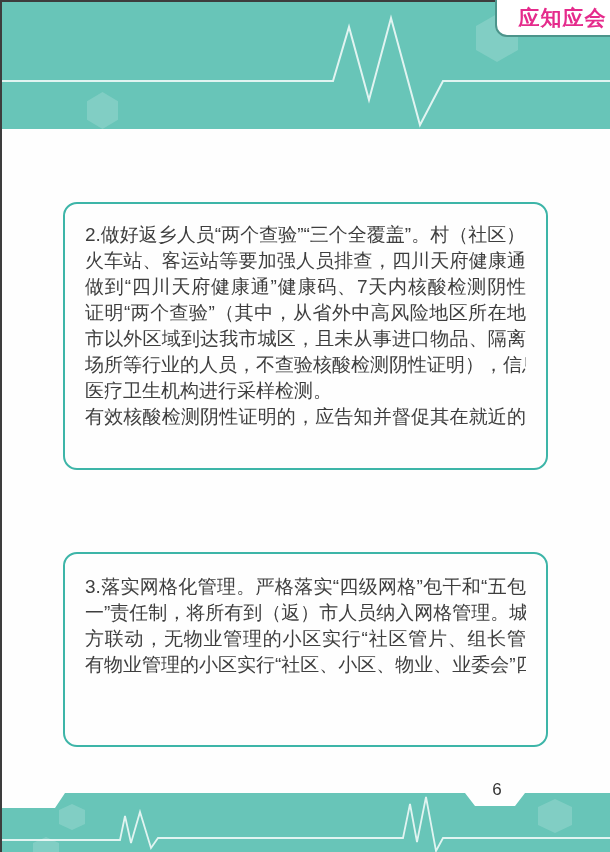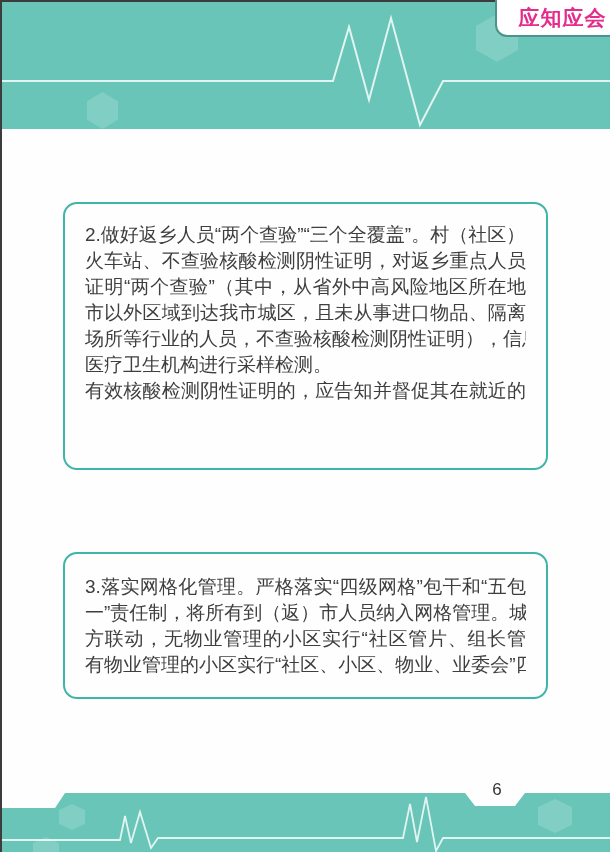--- a/index.html
+++ b/index.html
@@ -28,21 +28,21 @@
     color:#e52b8c;font-size:21px;font-weight:bold;letter-spacing:1px;white-space:nowrap;margin-left:16px;
   }
 
   
   .tbox{
     position:absolute;left:63px;width:485px;box-sizing:border-box;
     border:2px solid #3db5a8;border-radius:14px;background:#fefefe;
     padding:0 20px;color:#3e3e3e;
   }
   .tbox-1{top:202px;height:268px;padding-top:18px;}
-  .tbox-2{top:552px;height:147px;padding-top:20px;}
+  .tbox-2{top:552px;height:195px;padding-top:20px;}
   .tline{
     font-size:19px;line-height:26px;height:26px;white-space:nowrap;
     text-align:justify;text-align-last:justify;overflow:hidden;
   }
   .tline.last{text-align-last:left;}
 
   
   .band-bottom{position:absolute;left:0;top:780px;width:610px;height:72px;}
   .page-num{
     position:absolute;left:487px;top:780px;width:20px;height:20px;
@@ -64,21 +64,22 @@
       <polyline points="0,81 333,81 349,27 369,100 391,18 420,125 443,81 610,81" fill="none" stroke="rgba(255,255,255,0.8)" stroke-width="2"></polyline>
     </svg>
   </div>
 
   <div class="badge">
     <span>应知应会</span>
   </div>
 
   <div class="tbox tbox-1">
     <div class="tline">2.做好返乡人员“两个查验”“三个全覆盖”。村（社区）、</div>
-    <div class="tline">火车站、不查验核酸检测阴性证明，对返乡重点人员</div>
+    <div class="tline">火车站、客运站等要加强人员排查，四川天府健康通</div>
+    <div class="tline">做到“四川天府健康通”健康码、7天内核酸检测阴性</div>
     <div class="tline">证明“两个查验”（其中，从省外中高风险地区所在地</div>
     <div class="tline">市以外区域到达我市城区，且未从事进口物品、隔离</div>
     <div class="tline">场所等行业的人员，不查验核酸检测阴性证明），信息</div>
     <div class="tline last">医疗卫生机构进行采样检测。</div>
     <div class="tline">有效核酸检测阴性证明的，应告知并督促其在就近的</div>
   </div>
 
   <div class="tbox tbox-2">
     <div class="tline">3.落实网格化管理。严格落实“四级网格”包干和“五包</div>
     <div class="tline">一”责任制，将所有到（返）市人员纳入网格管理。城市</div>

